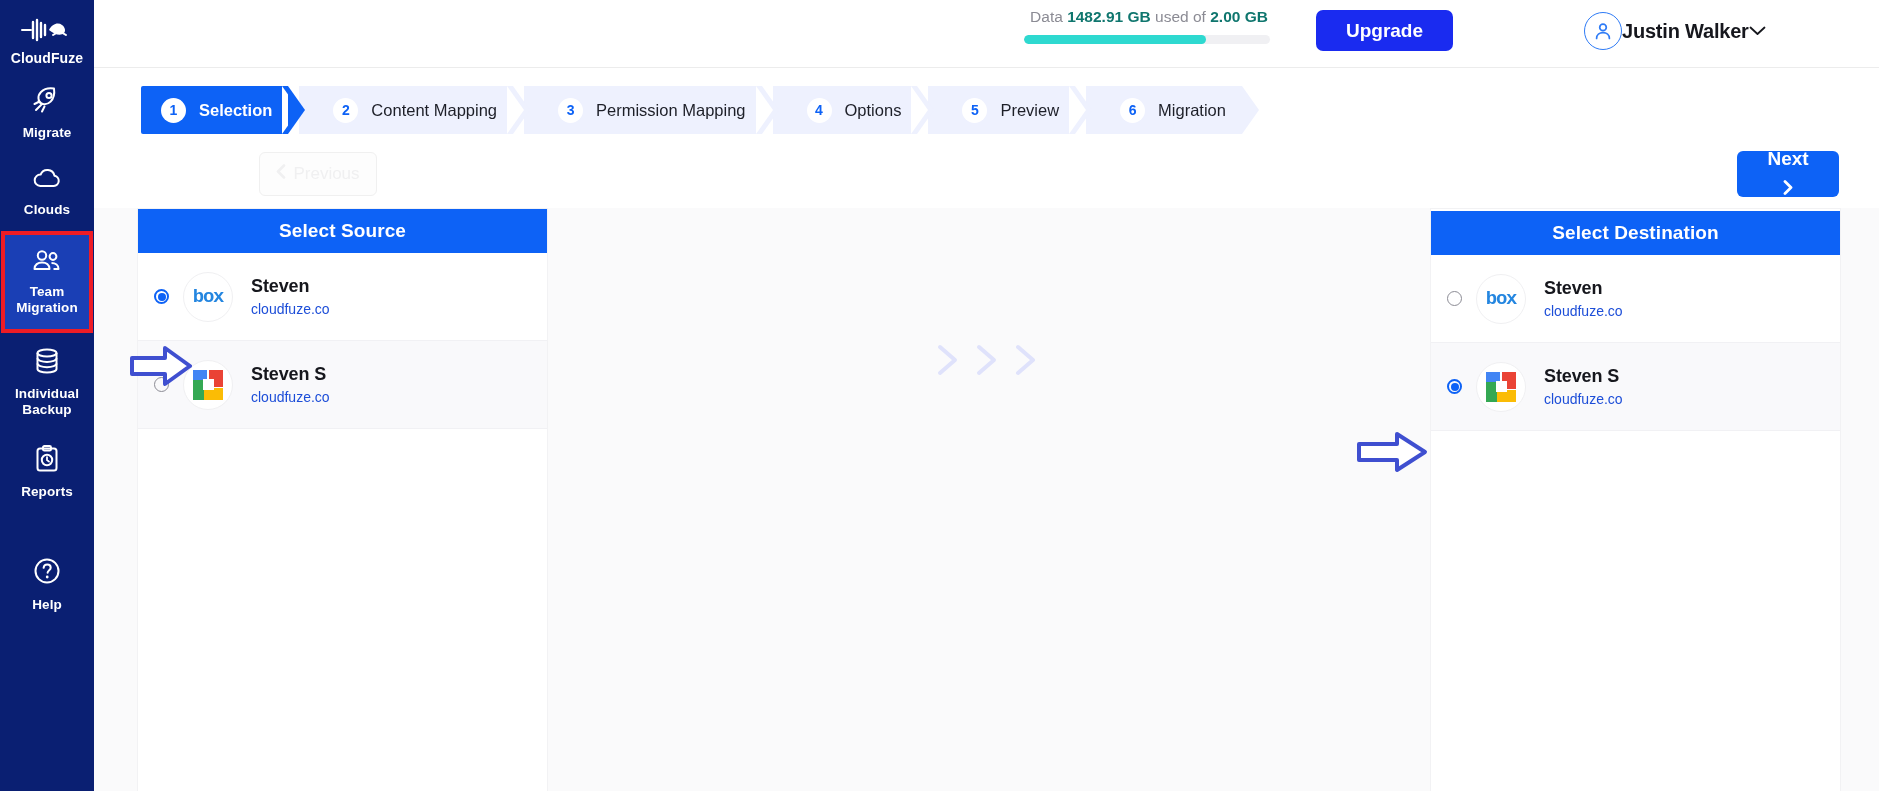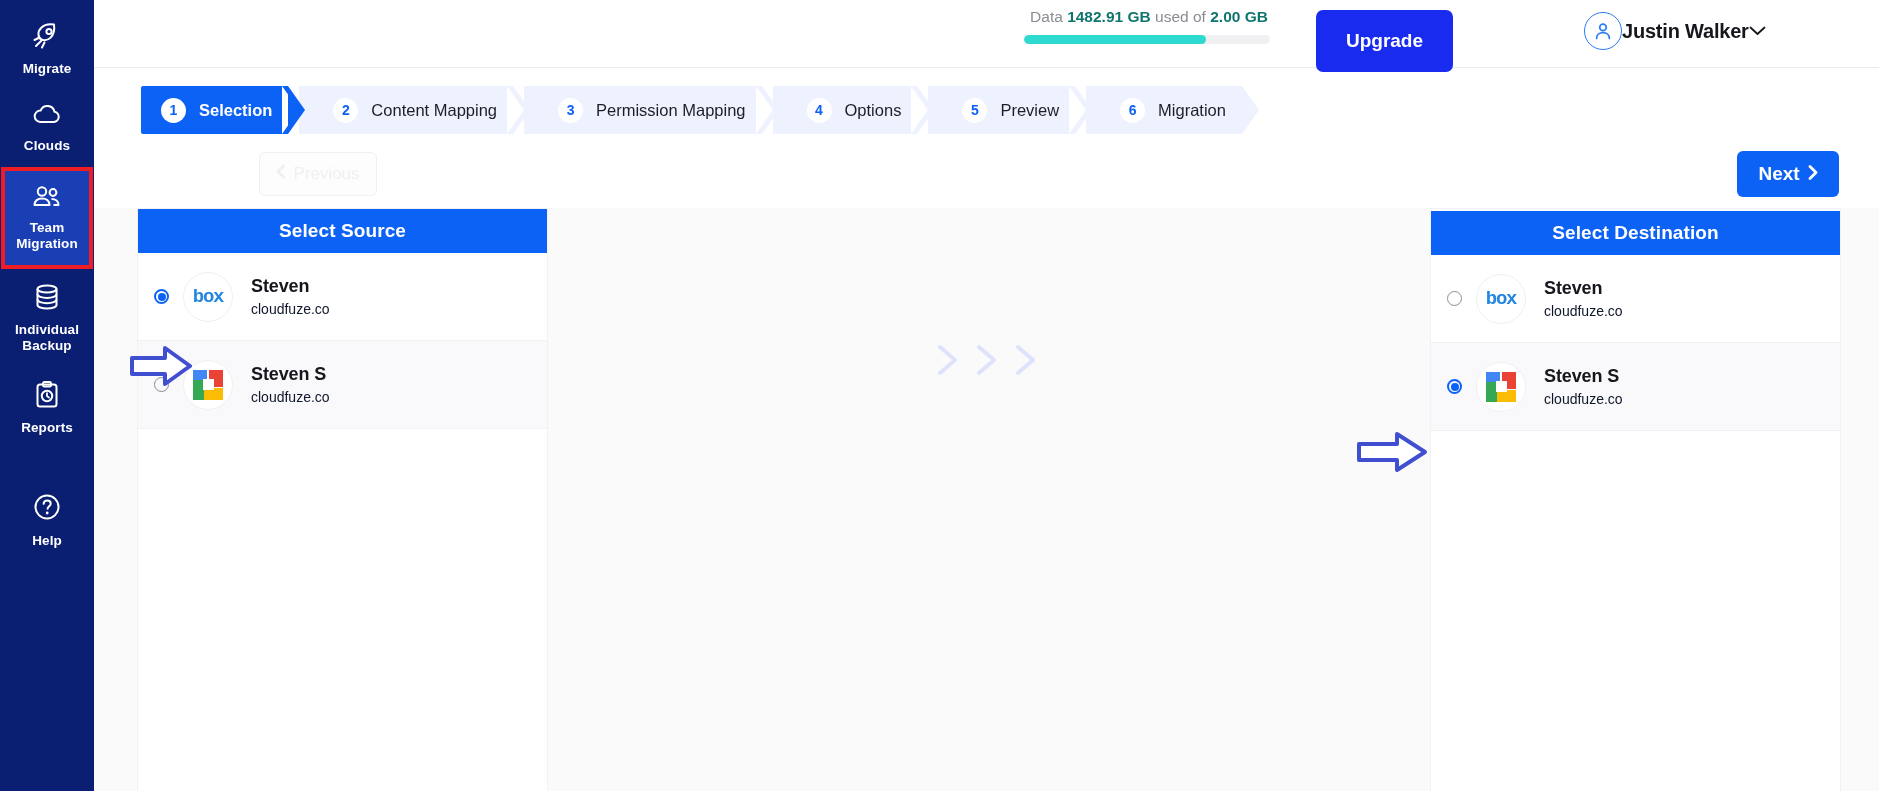--- a/index.html
+++ b/index.html
@@ -68,21 +68,21 @@
   .data-usage-text { font-size: 15.5px; color: #8b8b94; white-space: nowrap; }
   .data-usage-text b { color: #0f766e; font-weight: 700; }
   .data-bar-track {
     margin-top: 9px; height: 9px; width: 246px;
     background: #f0f0f3; border-radius: 6px; overflow: hidden;
   }
   .data-bar-fill { height: 9px; background: #2ed9d0; border-radius: 6px; }
 
   .upgrade-btn {
     position: absolute; left: 1222px; top: 10px;
-    width: 137px; height: 62px;
+    width: 137px; height: 41px;
     background: #1a2bf0;
     color: #fff; border: none; border-radius: 7px;
     font-family: "Liberation Sans", sans-serif;
     font-size: 19px; font-weight: 600;
     cursor: pointer;
   }
   .user-chip {
     position: absolute; left: 1490px; top: 12px;
     display: flex; align-items: center; gap: 0; cursor: pointer;
   }
@@ -150,20 +150,21 @@
     cursor: default;
   }
   .next-btn {
     position: absolute; right: 40px; top: 15px;
     width: 102px; height: 46px;
     background: #0d62f6; border: none; border-radius: 6px;
     color: #ffffff; font-size: 19px; font-weight: 600;
     font-family: "Liberation Sans", sans-serif;
     display: flex; align-items: center; justify-content: center; gap: 8px;
     cursor: pointer;
+    flex-direction: column;
   }
 
   
   .body-area { position: relative; flex: 1; background: #fafafb; }
   .panel {
     position: absolute; top: 0; bottom: 0;
     background: #ffffff;
     border: 1px solid #f2f2f4;
     border-bottom: none;
   }
@@ -196,21 +197,21 @@
   }
   .logo-circle {
     width: 50px; height: 50px; border-radius: 50%;
     background: #ffffff; border: 1px solid #f0f0f2;
     display: flex; align-items: center; justify-content: center;
     flex: 0 0 50px; margin-right: 18px;
     overflow: hidden;
   }
   .acct-text { display: flex; flex-direction: column; }
   .acct-name { font-size: 18px; font-weight: 700; color: #16171d; letter-spacing: -.1px; }
-  .acct-domain { font-size: 14px; color: #0f172a; margin-top: 4px; }
+  .acct-domain { font-size: 14px; color: #1d4ed8; margin-top: 4px; }
 
   
   .center-arrows {
     position: absolute; left: 0; right: 0; top: 135px;
     display: flex; justify-content: center; gap: 13px;
     pointer-events: none;
   }
   .chev { color: #dfe2fb; }
 
   
@@ -221,20 +222,31 @@
   
   .boxlogo { font-family: Liberation Mono, monospace; font-weight: 800; font-size: 19px; color: #2486e0; letter-spacing: -1.2px; }
 </style>
 </head>
 <body>
 
 <div id="app">
 
   <aside class="sidebar">
 
+    <div class="brand">
+      <span>
+        <svg width="54" height="24" viewBox="0 0 54 24" fill="none">
+          <path d="M2 12h9" stroke="#fff" stroke-width="2" stroke-linecap="round"></path>
+          <path d="M13 4v16M17 2v20M21 5v14M25 7v10" stroke="#fff" stroke-width="2.4" stroke-linecap="round"></path>
+          <path d="M29 12c3-6 9-8 13-5 3 2 4 6 2 8-3 3-9 2-15-3z" fill="#fff"></path>
+          <path d="M33 17c4-3 9-3 13 0" stroke="#fff" stroke-width="2" stroke-linecap="round"></path>
+        </svg>
+      </span>
+      <span class="brand-name">CloudFuze</span>
+    </div>
 
     <div class="nav-item">
       <span class="nav-icon">
         <svg width="30" height="28" viewBox="0 0 30 28" fill="none">
           <path d="M10 18C6 16 5 10 9 6c3.5-3.5 9-4 13-3.4.6 4-0 9.5-3.4 13-4 4-10 3-12-.6z" stroke="#fff" stroke-width="2" stroke-linejoin="round"></path>
           <circle cx="17" cy="9.5" r="2.6" stroke="#fff" stroke-width="2"></circle>
           <path d="M9.5 18.5 4 24M7.5 15.5 2.5 18M12.5 20.5 10 25.5" stroke="#fff" stroke-width="2" stroke-linecap="round"></path>
         </svg>
       </span>
       <span class="nav-label">Migrate</span>

